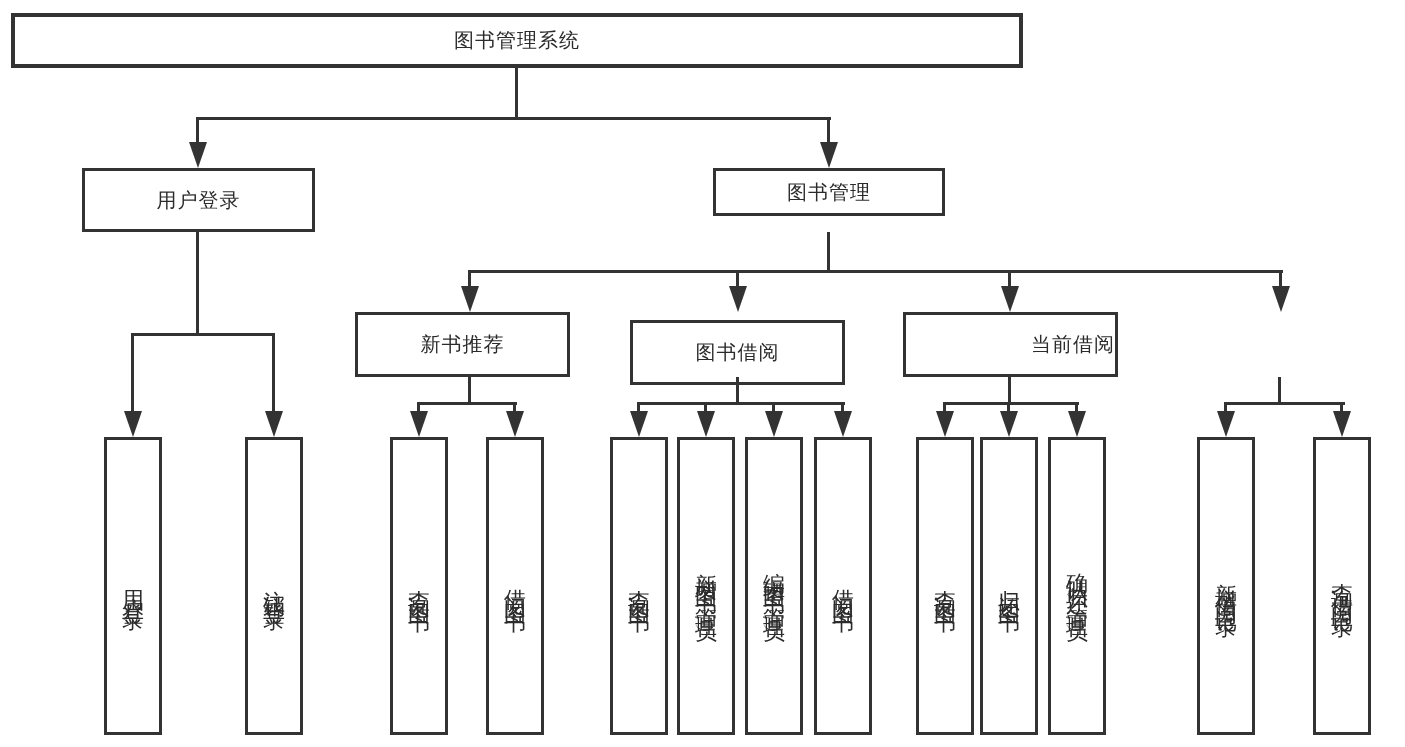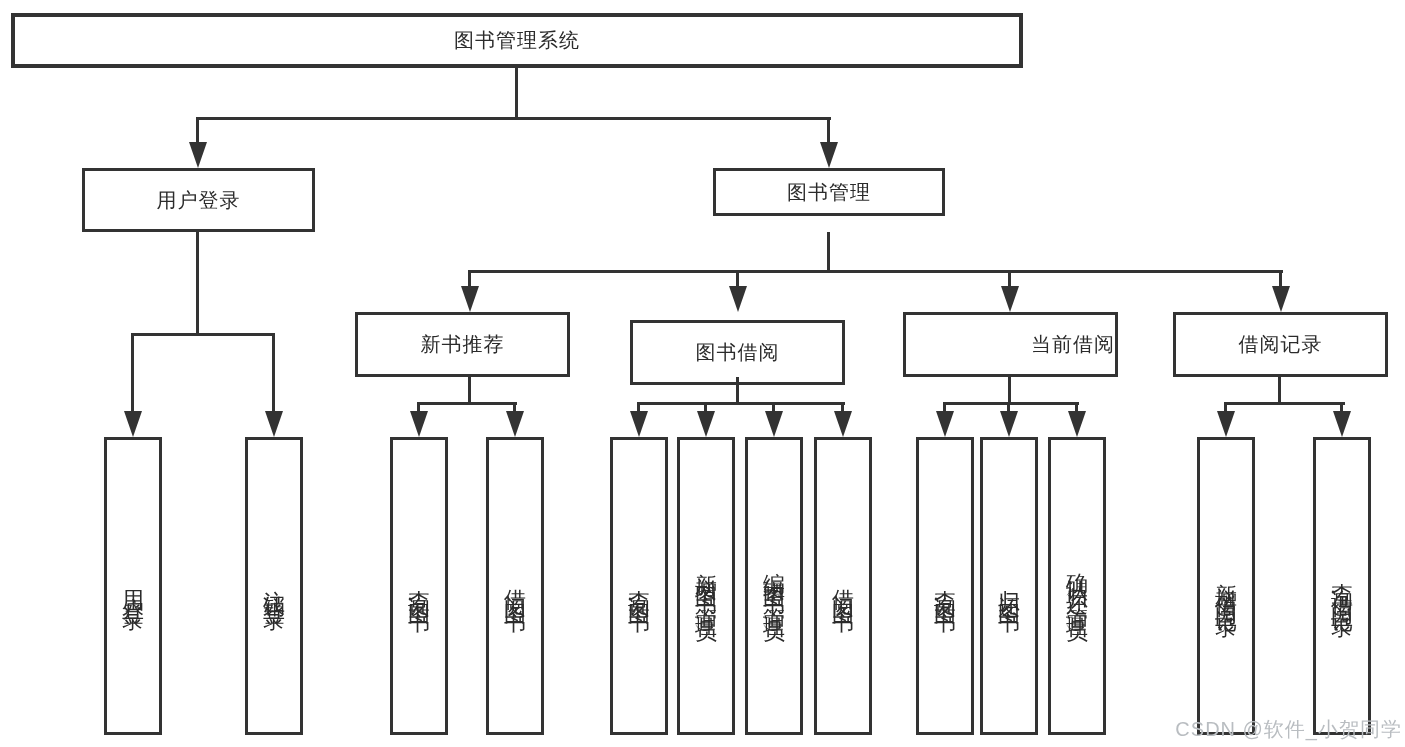--- a/index.html
+++ b/index.html
@@ -107,23 +107,20 @@
 
   <div class="box" style="left:355px;top:312px;width:215px;height:65px;">
     <span>新书推荐</span>
   </div>
   <div class="box" style="left:630px;top:312px;width:215px;height:65px;margin-top:8px;">
     <span>图书借阅</span>
   </div>
   <div class="box" style="left:903px;top:312px;width:215px;height:65px;justify-content:flex-end;">
     <span>当前借阅</span>
   </div>
-  <div class="box" style="left:1173px;top:312px;width:215px;height:65px;">
-    <span>借阅记录</span>
-  </div>
 
   <div>
     <div class="vline" style="left:468px;top:377px;height:28px;"></div>
     <div class="hline" style="left:417px;top:402px;width:100px;"></div>
     <div class="vline" style="left:417px;top:402px;height:13px;"></div>
     <div class="vline" style="left:513px;top:402px;height:13px;"></div>
     <div class="arrowhead" style="left:410px;top:411px;"></div>
     <div class="arrowhead" style="left:506px;top:411px;"></div>
   </div>
 
@@ -193,15 +190,14 @@
   <div class="leaf" style="left:1048px;">
     <span class="vtext">确认归还（管理员）</span>
   </div>
   <div class="leaf" style="left:1197px;">
     <span class="vtext">新增借阅记录</span>
   </div>
   <div class="leaf" style="left:1313px;">
     <span class="vtext">查询借阅记录</span>
   </div>
 
-  <div class="watermark">CSDN @软件_小贺同学</div>
 
 </div>
 
 </body></html>

